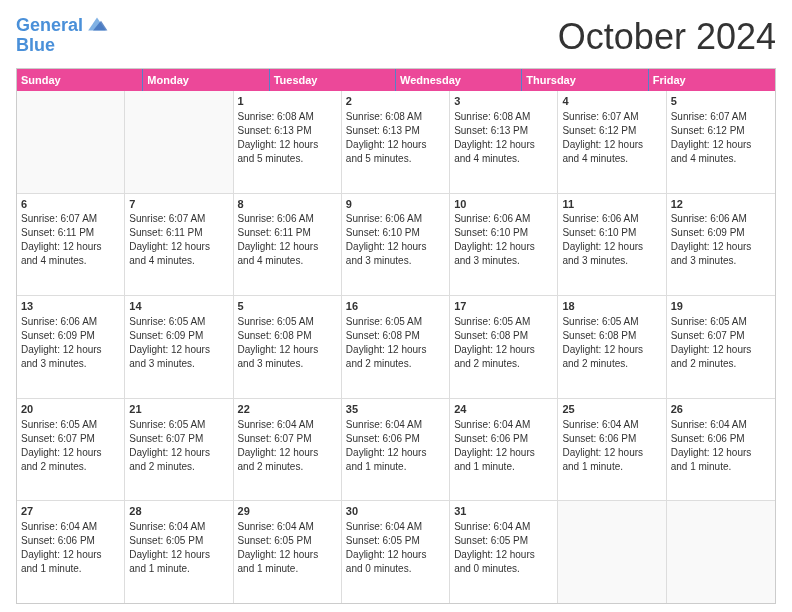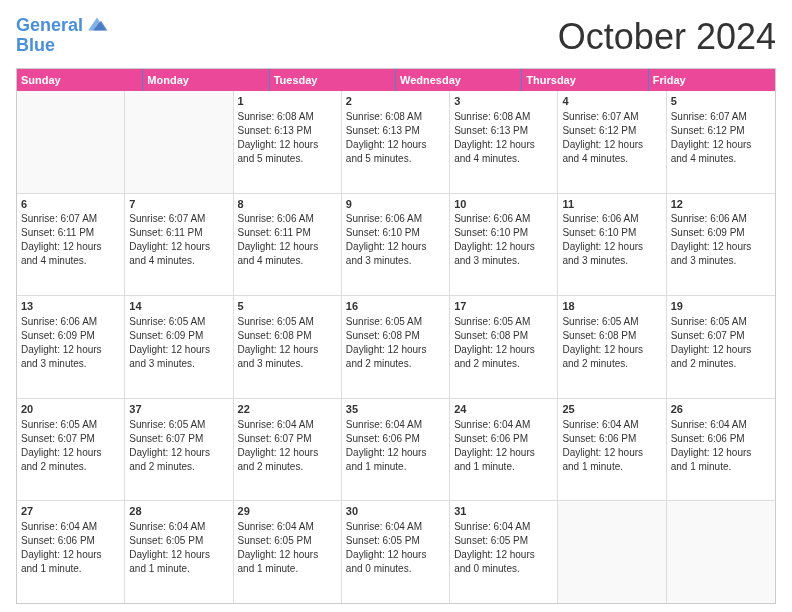--- a/index.html
+++ b/index.html
@@ -287,21 +287,21 @@
         </div>
         <div class="cal-row">
           <div class="cal-cell">
             <span class="day-num">20</span>
             <div class="cal-cell-info" style="white-space: pre-line;">Sunrise: 6:05 AM
 Sunset: 6:07 PM
 Daylight: 12 hours
 and 2 minutes.</div>
           </div>
           <div class="cal-cell">
-            <span class="day-num">37</span>
+            <span class="day-num">21</span>
             <div class="cal-cell-info" style="white-space: pre-line;">Sunrise: 6:05 AM
 Sunset: 6:07 PM
 Daylight: 12 hours
 and 2 minutes.</div>
           </div>
           <div class="cal-cell">
             <span class="day-num">22</span>
             <div class="cal-cell-info" style="white-space: pre-line;">Sunrise: 6:04 AM
 Sunset: 6:07 PM
 Daylight: 12 hours

